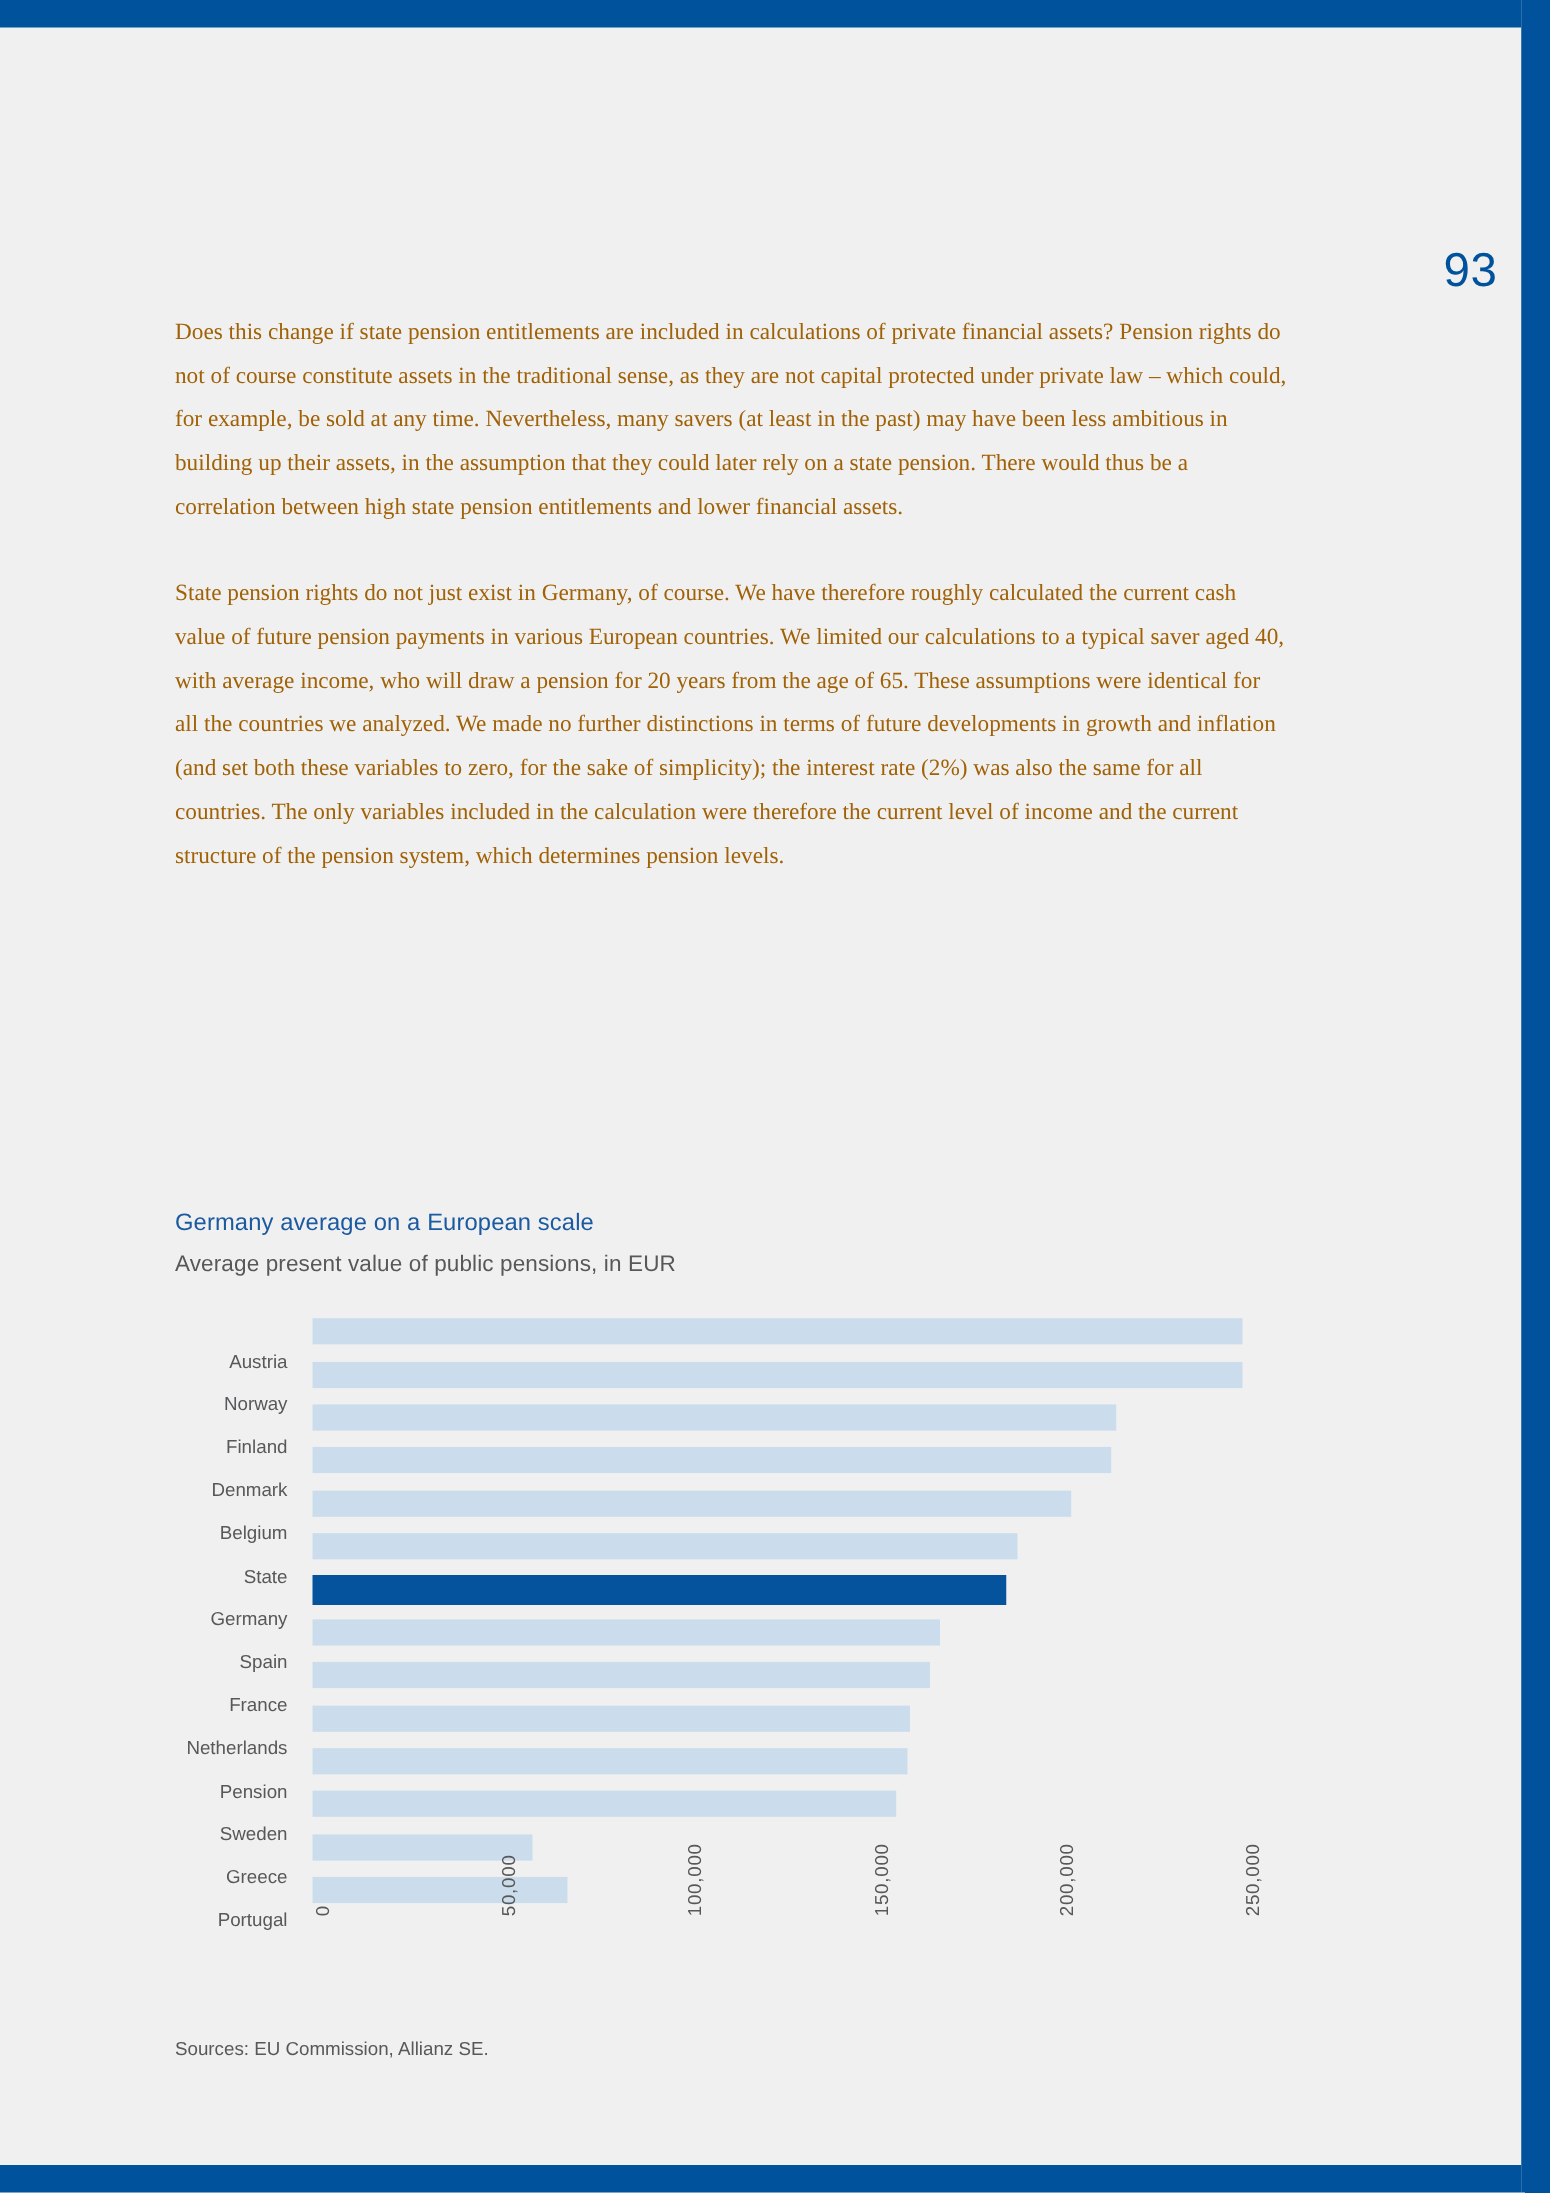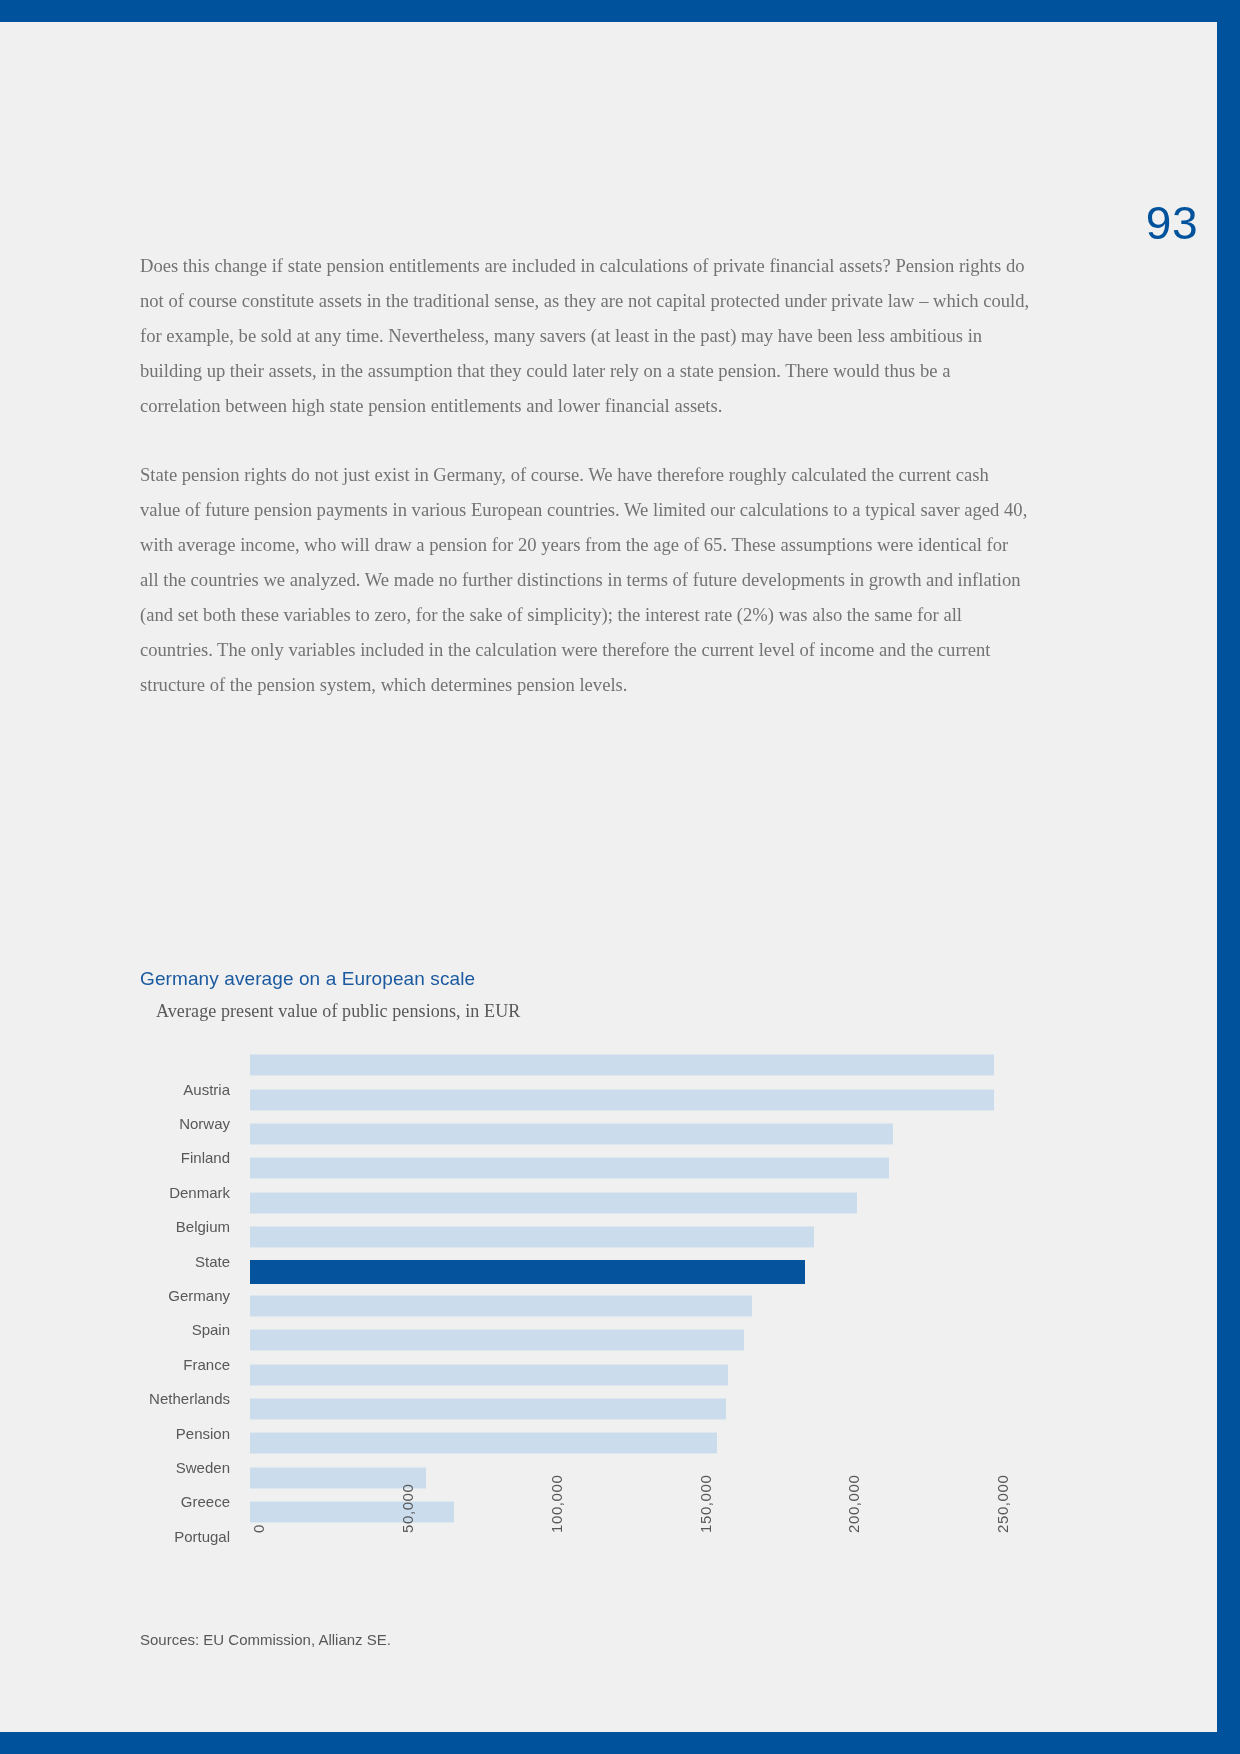--- a/index.html
+++ b/index.html
@@ -49,61 +49,61 @@
   }
 
   
   .page-number {
     position: absolute;
     top: 196px;
     right: 42px;
     width: 130px;
     text-align: right;
     color: #00529C;
-    font-size: 46px;
+    font-size: 38px;
     font-family: "Liberation Sans", sans-serif;
     letter-spacing: 0.5px;
   }
 
   
   .body-copy {
     position: absolute;
     left: 140px;
     top: 248px;
     width: 890px;
   }
   .body-copy p {
     margin: 0 0 34px 0;
     font-family: "Liberation Serif", serif;
     font-size: 18.6px;
     line-height: 35px;
-    color: #737373;
+    color: #a16207;
     text-align: left;
     hyphens: manual;
   }
 
   
   .chart-block {
     position: absolute;
     left: 140px;
     top: 968px;
     width: 890px;
   }
   .chart-title {
     font-family: Liberation Sans, sans-serif;
     font-size: 19px;
     color: #1B5AA0;
     margin: 0 0 11px 0;
     letter-spacing: 0.1px;
   }
   .chart-subtitle {
-    font-family: Liberation Serif, serif;
+    font-family: Liberation Sans, sans-serif;
     font-size: 18px;
     color: #58585a;
-    margin: 0 0 26px 16px;
+    margin: 0 0 26px 0;
     letter-spacing: 0.1px;
   }
 
   .plot {
     position: relative;
     width: 890px;
   }
 
   .rows {
     position: relative;

